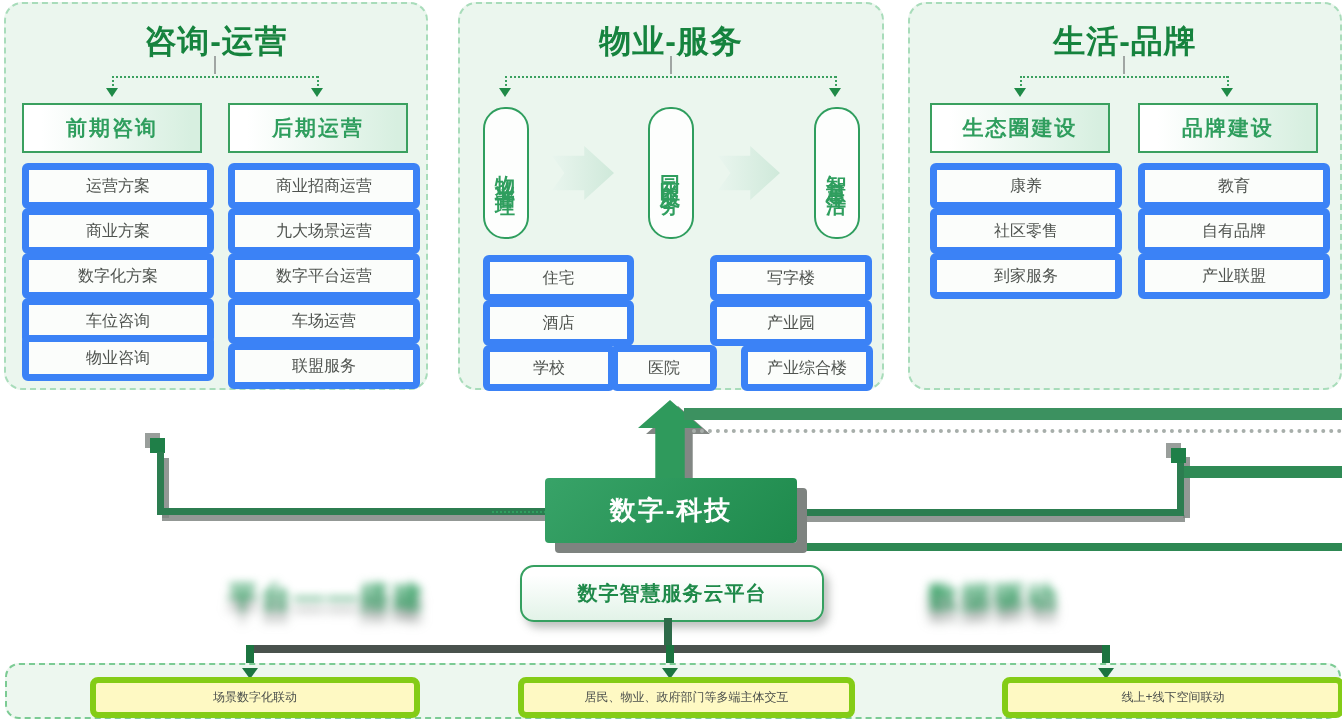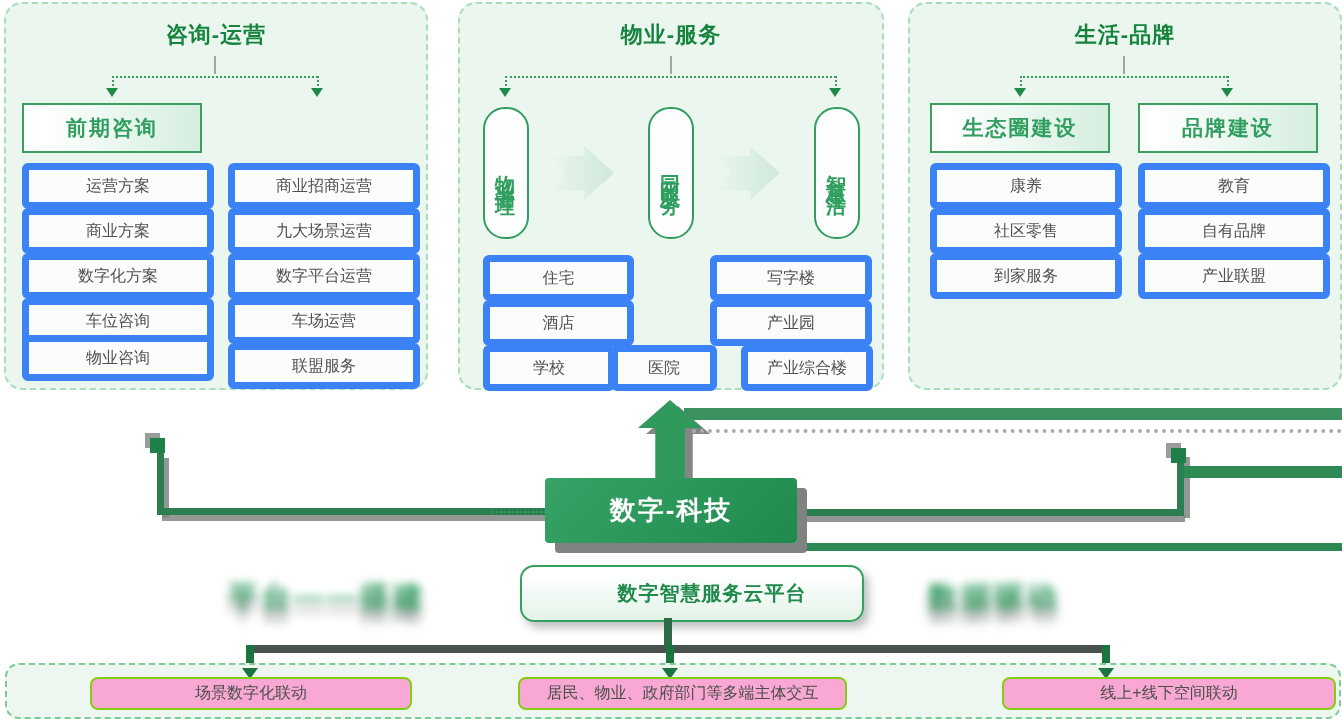--- a/index.html
+++ b/index.html
@@ -1,21 +1,21 @@
 <!DOCTYPE html>
 <html><head>
 <meta charset="utf-8">
 <style>
   html,body{margin:0;padding:0;background:#fff;}
   #stage{position:relative;width:1342px;height:719px;background:#ffffff;overflow:hidden;
          font-family:"Liberation Sans","DejaVu Sans",sans-serif;}
   
   .panel{position:absolute;top:2px;height:384px;background:#ebf6ee;border:2px dashed #a8dcba;border-radius:18px;}
   .panel-title{position:absolute;top:16px;left:0;width:100%;text-align:center;
-               font-size:22px;font-weight:800;color:#16833e;letter-spacing:1px;}
+               font-size:32px;font-weight:800;color:#16833e;letter-spacing:1px;}
   .stem{position:absolute;width:0;height:18px;border-left:2px solid #a0a6a3;}
   .bracket{position:absolute;height:0;border-top:2px dotted #3aa05f;}
   .bracket-end{position:absolute;width:0;height:10px;border-left:2px dotted #3aa05f;}
   .arrowhead{position:absolute;width:0;height:0;border-left:6px solid transparent;
              border-right:6px solid transparent;border-top:9px solid #1f8a47;}
   .hdr{position:absolute;height:46px;border:2px solid #3aa05f;border-radius:0;
        background:linear-gradient(90deg,#ffffff 10%,#d7efe0 95%);
        display:flex;align-items:center;justify-content:center;
        font-size:21px;font-weight:700;color:#2f9e5e;letter-spacing:2px;}
   .item{position:absolute;height:32px;background:#fbfdfb;border:7px solid #3b82f6;border-radius:6px;
@@ -34,49 +34,50 @@
         clip-path:polygon(50% 0,100% 36%,73% 36%,73% 100%,27% 100%,27% 36%,0 36%);}
   .up-arrow.shadow{background:#828784;}
   .main-box{position:absolute;left:545px;top:478px;width:252px;height:65px;border-radius:4px;
         background:linear-gradient(135deg,#38a368,#1e8a4c);box-shadow:10px 10px 0 #7e8380;
         display:flex;align-items:center;justify-content:center;
         font-size:26px;font-weight:700;color:#ffffff;letter-spacing:2px;}
   .cloud-box{position:absolute;left:520px;top:565px;width:300px;height:53px;border-radius:14px;
         border:2px solid #35a060;background:linear-gradient(180deg,#ffffff 15%,#e2f3e8);
         box-shadow:5px 6px 8px rgba(110,118,113,.45);
         display:flex;align-items:center;justify-content:center;
-        font-size:20px;font-weight:700;color:#1f8a4a;letter-spacing:1px;padding-left:40px;}
+        font-size:20px;font-weight:700;color:#1f8a4a;letter-spacing:1px;}
   .blur-text{position:absolute;top:577px;font-size:30px;font-weight:800;color:#3aa368;
         letter-spacing:3px;filter:blur(4px);text-shadow:0 11px 6px rgba(110,118,113,.75);white-space:nowrap;}
   .dotted-gray{position:absolute;height:0;border-top:4px dotted #a7aeaa;}
   .dotted-green{position:absolute;height:0;border-top:2px dotted #2f9e5e;}
   
   .bottom-container{position:absolute;left:5px;top:663px;width:1332px;height:52px;border-radius:14px;
         background:#edf7ef;border:2px dashed #7ccb94;}
-  .bottom-box{position:absolute;top:677px;height:29px;background:#f9a8d4;border:2px solid #84cc16;border-radius:8px;
-        display:flex;align-items:center;justify-content:center;font-size:16px;color:#4b4f4c;}
+  .bottom-box{position:absolute;top:677px;height:29px;background:#fef9c3;border:6px solid #84cc16;border-radius:8px;
+        display:flex;align-items:center;justify-content:center;font-size:12px;color:#4b4f4c;}
   .drop{position:absolute;width:8px;background:#1c7440;}
   .drop-arrow{position:absolute;width:0;height:0;border-left:8px solid transparent;
         border-right:8px solid transparent;border-top:11px solid #1c7440;}
 </style>
 </head>
 <body>
 
 <div id="stage">
 
   <div class="panel" style="left:4px;width:420px;">
     <div class="panel-title">咨询-运营</div>
   </div>
   <div class="stem" style="left:214px;top:56px;"></div>
   <div class="bracket" style="left:112px;top:76px;width:206px;"></div>
   <div class="bracket-end" style="left:112px;top:76px;"></div>
   <div class="bracket-end" style="left:317px;top:76px;"></div>
   <div class="arrowhead" style="left:106px;top:88px;"></div>
   <div class="arrowhead" style="left:311px;top:88px;"></div>
   <div class="hdr" style="left:22px;top:103px;width:176px;">前期咨询</div>
+  <div class="hdr" style="left:228px;top:103px;width:176px;">后期运营</div>
   <div class="item" style="left:22px;top:163px;width:178px;">运营方案</div>
   <div class="item" style="left:22px;top:208px;width:178px;">商业方案</div>
   <div class="item" style="left:22px;top:253px;width:178px;">数字化方案</div>
   <div class="item" style="left:22px;top:298px;width:178px;">车位咨询</div>
   <div class="item" style="left:22px;top:335px;width:178px;">物业咨询</div>
   <div class="item" style="left:228px;top:163px;width:178px;">商业招商运营</div>
   <div class="item" style="left:228px;top:208px;width:178px;">九大场景运营</div>
   <div class="item" style="left:228px;top:253px;width:178px;">数字平台运营</div>
   <div class="item" style="left:228px;top:298px;width:178px;">车场运营</div>
   <div class="item" style="left:228px;top:343px;width:178px;">联盟服务</div>

